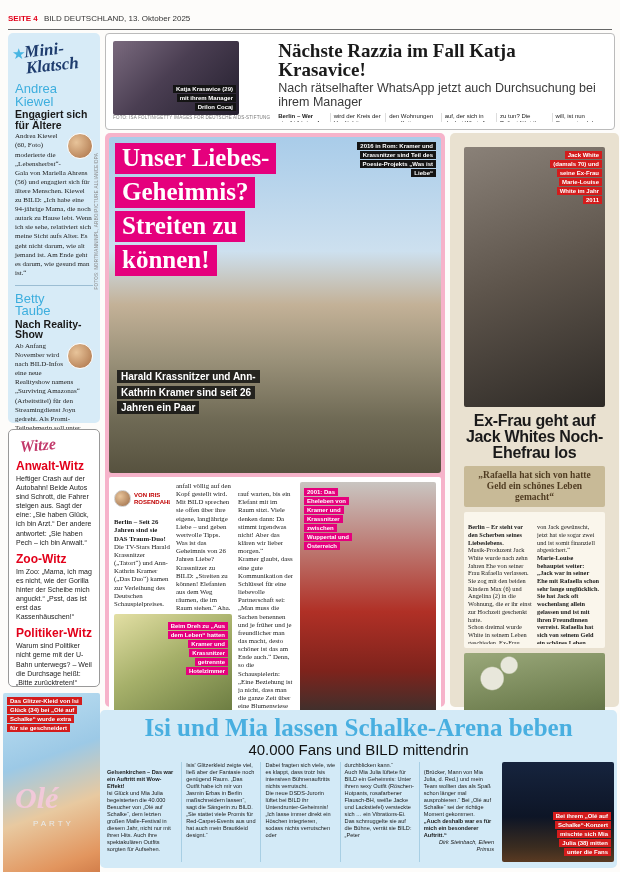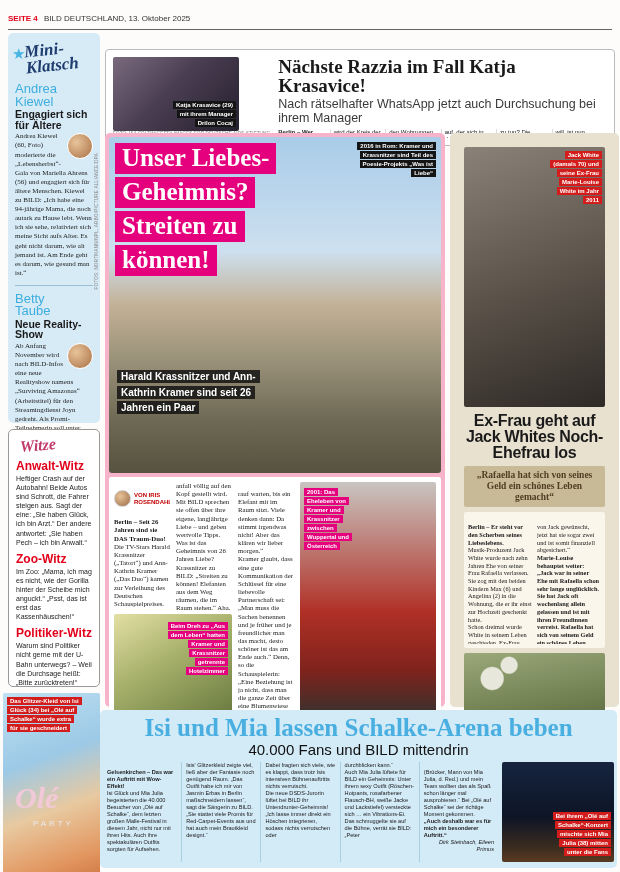--- a/index.html
+++ b/index.html
@@ -32,21 +32,21 @@
   #witzbox{left:8px;top:429px;width:92px;height:258px;background:#fff;border:1px solid #999;
            border-radius:5px;padding:4px 7px;box-sizing:border-box;}
   #witzlogo{color:#c23a6b;font-size:16px;transform:rotate(-5deg);margin:1px 0 6px 4px;}
   .joketitle{color:#e2001a;font-weight:bold;font-size:12px;margin:5px 0 1px;}
   .jokebody{font-size:7px;line-height:1.3;color:#222;}
   #sidephoto{left:3px;top:693px;width:97px;height:192px;
              background:linear-gradient(160deg,#bfe0f2 0%,#9cc9e6 35%,#e8c9a0 60%,#e2955e 85%,#c9713f 100%);}
   #oletxt{position:absolute;left:12px;top:88px;color:#f6c9dd;font-size:30px;opacity:.9;}
   #oletxt2{position:absolute;left:30px;top:126px;color:#e8f2fa;font-size:8px;letter-spacing:3px;opacity:.85;}
   
-  #topmod{left:105px;top:49px;width:510px;height:97px;background:#fff;border:1px solid #bbb;
+  #topmod{left:105px;top:33px;width:510px;height:97px;background:#fff;border:1px solid #bbb;
           border-radius:4px;padding:7px;box-sizing:border-box;display:flex;}
   #topphoto{width:126px;height:74px;background:linear-gradient(135deg,#7a6a7e 0%,#4a3e52 45%,#241f2e 100%);flex:none;}
   #topright{flex:1;margin-left:8px;overflow:hidden;}
   #tophl{font-family:"Liberation Serif",serif;font-weight:bold;font-size:19px;line-height:1;margin:0 0 2px;}
   #topsub{font-size:12.5px;color:#3a3a3a;margin:0 0 4px;}
   .tcols{display:flex;}
   .tcol{flex:1;font-size:6px;line-height:1.18;border-left:1px solid #ddd;padding:0 3px;height:50px;overflow:hidden;white-space:pre-line;}
   .tcol:first-child{border-left:none;padding-left:0;}
   .lead{font-weight:bold;}
   .authors{font-style:italic;text-align:right;display:block;}
@@ -122,21 +122,21 @@
         <span class="avatar"></span>
         <span>Andrea Kiewel (60, Foto) moderierte die „Lebensherbst“-Gala von Mariella Ahrens (56) und engagiert sich für ältere Menschen. Kiewel zu BILD: „Ich habe eine 94-jährige Mama, die noch autark zu Hause lebt. Wenn ich sie sehe, relativiert sich meine Sicht aufs Alter. Es geht nicht darum, wie alt jemand ist. Am Ende geht es darum, wie gesund man ist.“</span>
       </div>
     </div>
     <div class="sdiv"></div>
     <div>
       <div class="celebname">
         <div>Betty</div>
         <div>Taube</div>
       </div>
-      <div class="itemtitle">Neue Reality-Show</div>
+      <div class="itemtitle">Nach Reality-Show</div>
       <div class="itembody">
         <span class="avatar"></span>
         <span>Ab Anfang November wird nach BILD-Infos eine neue Realityshow namens „Surviving Amazonas“ (Arbeitstitel) für den Streamingdienst Joyn gedreht. Als Promi-Teilnehmerin soll unter anderem Model und Schauspielerin Betty Taube (30) dabei sein. Als Gastgeber fungieren die beiden Extremsportler Joey Kelly (52) und Flying Uwe (38).</span>
       </div>
     </div>
     <div class="vcredit" style="right:1px;top:120px;">FOTOS: NORTMANN/NPL, ARBO/PICTURE ALLIANCE/DPA</div>
   </div>
 
   <div class="abs" id="witzbox">
     <div id="witzlogo" class="script">Witze</div>
@@ -241,21 +241,21 @@
     <div id="ccredit">FOTOS: JAN KALA/PICTURE PRESS/SOR, GUIDO ENGEL/WARNER BROS./ORF/WDR, A. WAY</div>
   </div>
 
   <div class="abs" id="rmod">
     <div class="photo" id="jphoto1">
       <div class="capb cap-red" style="right:3px;top:4px;width:52px;text-align:right;">
         <span>Jack White (damals 70) und seine Ex-Frau Marie-Louise White im Jahr 2011</span>
       </div>
     </div>
     <div id="rhl">Ex-Frau geht auf Jack Whites Noch-Ehefrau los</div>
-    <div id="rquote">„Rafaella hat sich von seines Geld ein schönes Leben gemacht“</div>
+    <div id="rquote">„Rafaella hat sich von hatte Geld ein schönes Leben gemacht“</div>
     <div id="rbody">
       <div class="rcol">
         <span class="lead">Berlin – Er steht vor den Scherben seines Liebeslebens.</span>
         <span style="white-space:pre-line;">Musik-Produzent Jack White wurde nach zehn Jahren Ehe von seiner Frau Rafaella verlassen. Sie zog mit den beiden Kindern Max (6) und Angelina (2) in die Wohnung, die er ihr einst zur Hochzeit geschenkt hatte.
 Schon dreimal wurde White in seinem Leben geschieden. Ex-Frau Nummer 2 ist Marie-Louise White (1980 bis 1992). Sie verfolgte aus der Ferne die letzte Ehe ihres Ex-Mannes – und war von Anfang an skeptisch.
 Marie-Louise zu BILD: „Ich habe gewusst, dass diese Ehe irgendwann so enden wird. Das war nur eine Frage der Zeit. Rafaella hat sich ein Kind</span>
       </div>
       <div class="rcol">
         <span>von Jack gewünscht, jetzt hat sie sogar zwei und ist somit finanziell abgesichert.“</span>
         <span class="lead">Marie-Louise behauptet weiter: „Jack war in seiner Ehe mit Rafaella schon sehr lange unglücklich. Sie hat Jack oft wochenlang allein gelassen und ist mit ihren Freundinnen verreist. Rafaella hat sich von seinem Geld ein schönes Leben gemacht – ohne ihn.“</span>

